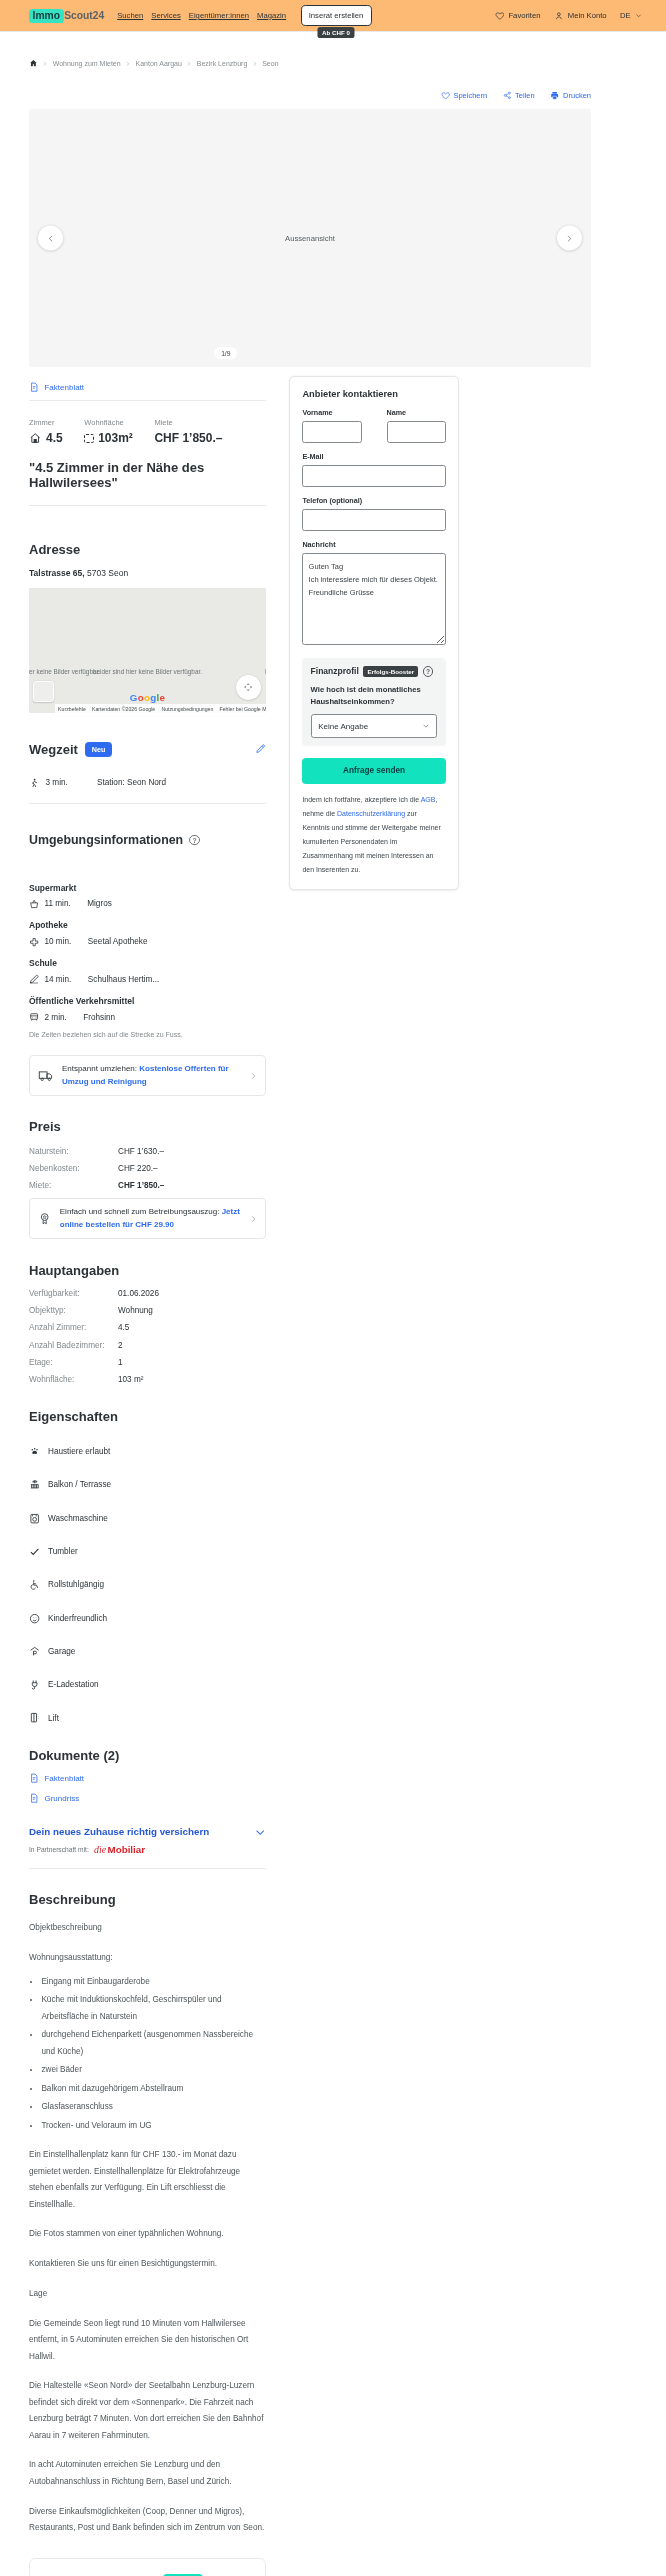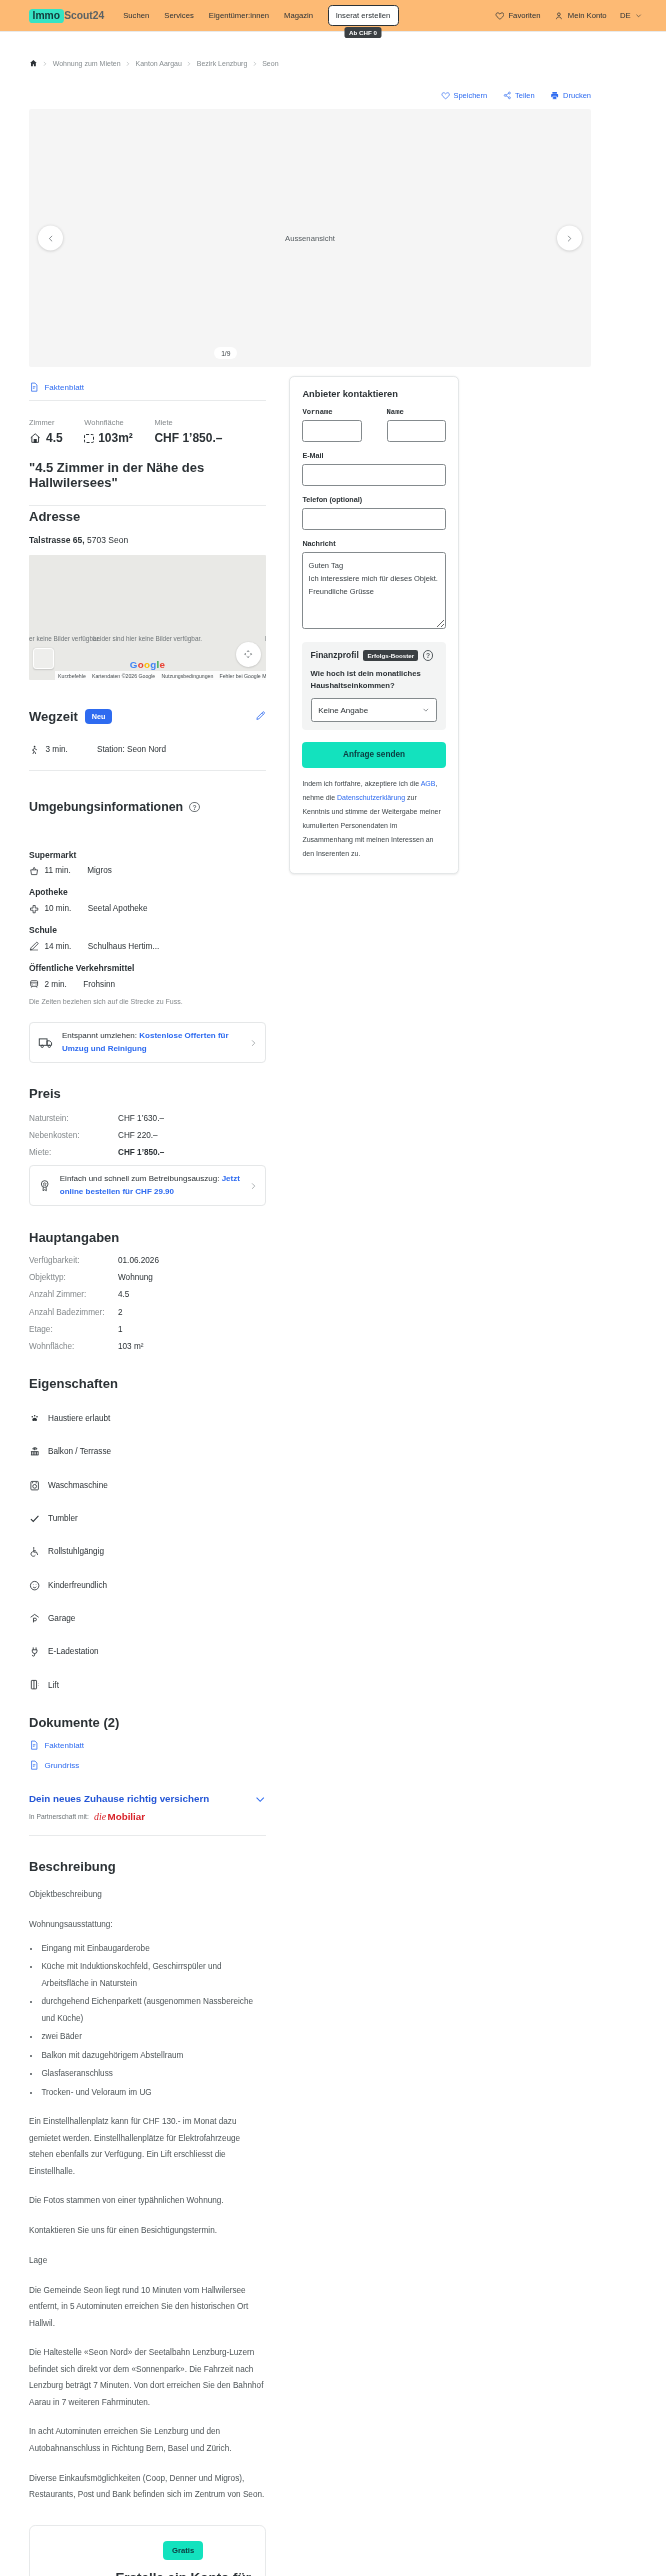--- a/index.html
+++ b/index.html
@@ -6,21 +6,21 @@
   html,body { margin:0; padding:0; }
   body { width:667px; font-family:"Liberation Sans",sans-serif; color:#2c3236; background:#fff; }
   a { text-decoration:none; }
   svg { display:block; }
 
   
   .topbar { height:32px; border-bottom:0.5px solid #e8eaeb; display:flex; align-items:center; padding:0 25px 0 29px; position:relative; background:#fdba74; }
   .logo { display:flex; align-items:center; gap:0.5px; cursor:pointer; }
   .logo-immo { background:#35e3c3; color:#123a3b; font-weight:700; font-size:10.3px; padding:1.5px 3.6px; border-radius:3.6px; }
   .logo-scout { color:#5b6265; font-weight:700; font-size:10.3px; }
-  .mainnav { display:flex; align-items:center; gap:15px; margin-left:19px; }
+  .mainnav { display:flex; align-items:center; gap:8px; margin-left:13px;text-decoration:underline; }
   .navlink { font-size:7.7px; color:#2c3236; }
   .cta-wrap { position:relative; margin-left:1px; }
   .cta { border:0.8px solid #2c3236; border-radius:4.6px; padding:4.6px 7.2px; font-size:7.7px; color:#2c3236; background:#fff; display:inline-block; }
   .cta-badge { position:absolute; top:21.6px; left:50%; transform:translateX(-50%); background:#3b4043; color:#fff; font-size:6.2px; font-weight:700; padding:2.1px 4.6px; border-radius:2.6px; white-space:nowrap; z-index:5; }
   .top-right { margin-left:auto; display:flex; align-items:center; gap:13.4px; }
   .top-item { display:flex; align-items:center; gap:4.1px; font-size:7.7px; color:#2c3236; }
 
   
   .breadcrumb { display:flex; align-items:center; gap:4.6px; margin:27px 0 0 29px; font-size:7px; color:#878d90; }
   .crumb { display:flex; align-items:center; gap:4.6px; }
@@ -39,21 +39,21 @@
   .col-l { width:237px; }
   .fakten-link { display:flex; align-items:center; gap:5.2px; color:#2e6bf0; font-size:8px; padding:6.7px 0 7.7px; border-bottom:0.5px solid #e8eaeb; }
   .stats { display:flex; margin-top:16.5px; }
   .stat { margin-right:21.6px; }
   .stat-label { color:#84898c; font-size:7.5px; }
   .stat-value { display:flex; align-items:center; gap:4.6px; font-size:12px; font-weight:700; margin-top:4.6px; color:#2c3236; }
   .area-box { width:9.3px; height:9.3px; border:1px dashed #2c3236; border-radius:2.1px; }
   .listing-title { font-size:13px; font-weight:700; margin-top:14.4px; }
   hr.div { border:none; border-top:0.5px solid #e8eaeb; margin:15.5px 0 0; }
   .h2 { font-size:13px; font-weight:700; color:#2c3236; }
-  .sec-adresse .h2 { margin-top:3px; }
+  .sec-adresse .h2 { margin-top:36px; }
   .addr-line { margin-top:9.3px; font-size:8.5px; color:#2c3236; }
   .addr-line b { font-weight:700; }
 
   
   .map { position:relative; width:237px; height:125px; background:#e9e9e6; margin-top:10.3px; overflow:hidden; border-radius:1px; }
   .map-msg { position:absolute; top:80px; white-space:nowrap; font-size:6.4px; color:#6f7578; }
   .map-google { position:absolute; bottom:10.3px; left:50%; transform:translateX(-50%); font-size:9.8px; font-weight:700; letter-spacing:0.3px; display:flex; }
   .g1,.g4{color:#4285F4}.g2,.g6{color:#EA4335}.g3{color:#FBBC05}.g5{color:#34A853}
   .map-bar { position:absolute; bottom:0; left:0; right:0; display:flex; justify-content:space-between; font-size:5.2px; color:#454b4e; }
   .map-bar span { background:rgba(255,255,255,.85); padding:1.5px 3.1px; white-space:nowrap; }
@@ -116,23 +116,23 @@
   .promo-left { width:61px; flex:none; color:#4e5558; font-size:7.7px; padding-top:34px; line-height:1.5; }
   .promo-right { flex:1; text-align:center; }
   .badge-gratis { display:inline-block; background:#13e2be; color:#0b3b3f; font-weight:700; font-size:7.7px; padding:4.6px 8.8px; border-radius:4.1px; }
   .promo-title { font-size:13.4px; font-weight:700; margin-top:9.3px; line-height:1.3; color:#2c3236; }
   .promo-body { font-size:8px; color:#4e5558; line-height:1.8; margin-top:8.2px; text-align:left; }
 
   
   .card { width:170px; background:#fff; border:0.5px solid #e4e7e8; border-radius:5.2px; box-shadow:0 0.5px 2.1px rgba(0,0,0,.08); padding:12.4px; }
   .card-title { font-size:9.3px; font-weight:700; }
   .f-label { font-size:7.2px; font-weight:700; margin:9.3px 0 4.1px; }
-  .names { display:grid; grid-template-columns:1fr 1fr; gap:25px;font-family:Liberation Mono, monospace; }
+  .names { display:grid; grid-template-columns:1fr 1fr; gap:25px; }
   .input { width:100%; height:21.6px; border:0.5px solid #848a8d; border-radius:2.6px; padding:0 5.2px; font-size:7.7px; font-family:inherit; color:#2c3236; }
-  .textarea { width:100%; height:77px; border:0.5px solid #848a8d; border-radius:2.6px; padding:5.2px; font-size:7.5px; font-family:inherit; color:#3c4347; line-height:1.75; resize:vertical; }
+  .textarea { width:100%; height:92px; border:0.5px solid #848a8d; border-radius:2.6px; padding:5.2px; font-size:7.5px; font-family:inherit; color:#3c4347; line-height:1.75; resize:vertical; }
   .finanz { background:#f3f4f4; border-radius:4.1px; padding:8.2px; margin-top:10.3px; }
   .finanz-head { display:flex; align-items:center; gap:4.6px; }
   .finanz-title { font-size:8.5px; font-weight:700; }
   .badge-booster { background:#3b4043; color:#fff; font-size:6.2px; font-weight:700; padding:2.1px 4.1px; border-radius:2.1px; }
   .finanz-q { font-size:7.7px; font-weight:700; margin-top:7.2px; line-height:1.55; }
   .selectbox { background:#fff; border:0.5px solid #848a8d; border-radius:2.6px; height:24px; margin-top:6.2px; display:flex; align-items:center; justify-content:space-between; padding:0 6.7px; font-size:8px; color:#2c3236; cursor:pointer; }
   .btn-submit { width:100%; height:26px; background:#13e2be; color:#0b3b3f; font-weight:700; font-size:8.2px; border:none; border-radius:4.1px; margin-top:11.3px; cursor:pointer; font-family:inherit; }
   .legal { font-size:7px; color:#3f464a; line-height:2.0; margin-top:9.3px; }
   .legal a { color:#2e6bf0; }
 </style>

